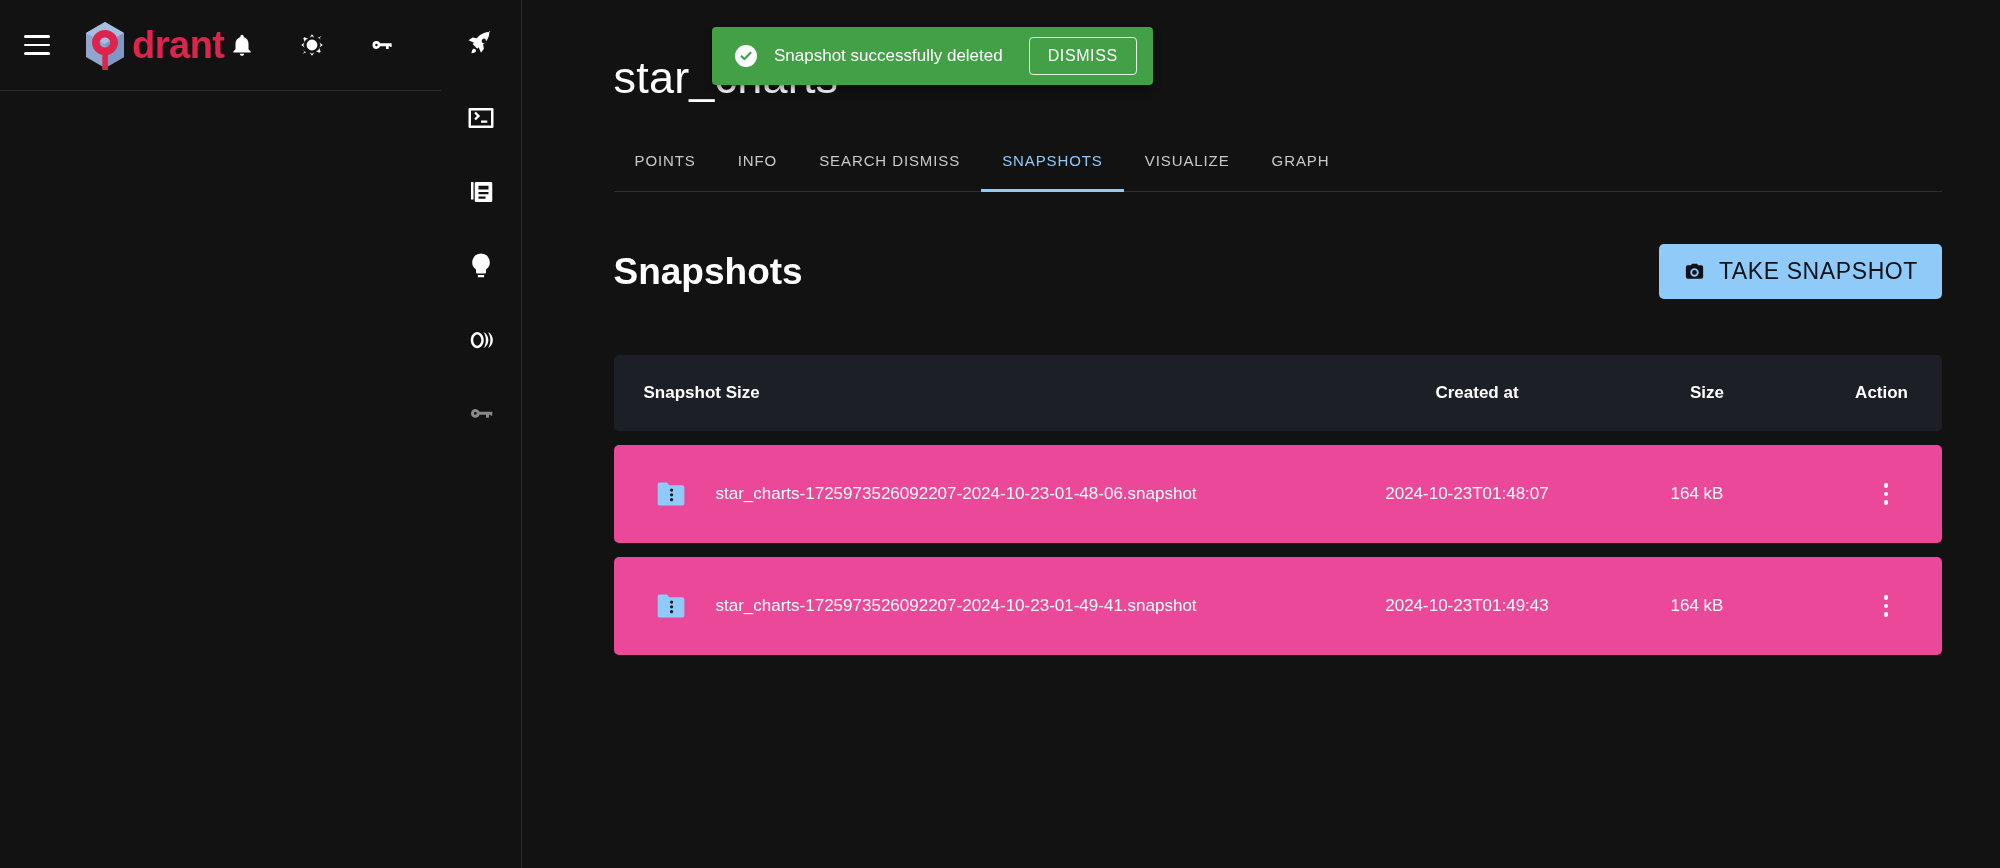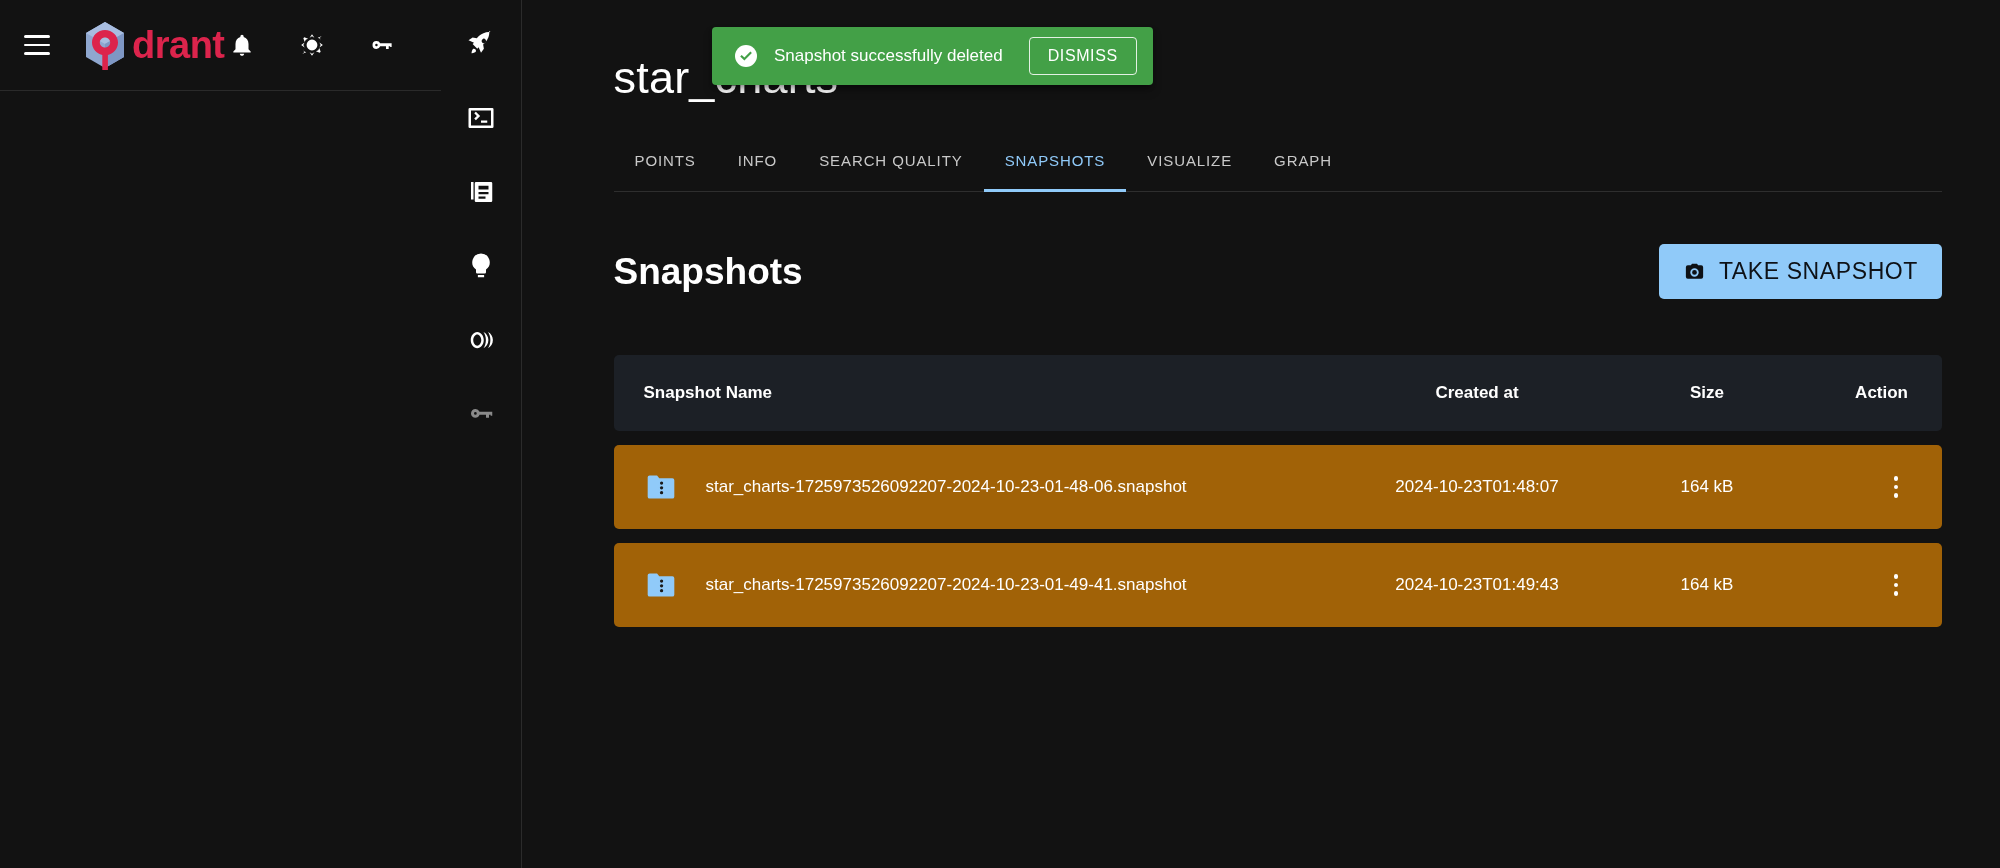--- a/index.html
+++ b/index.html
@@ -107,22 +107,22 @@
   
   .table { margin-top: 56px; }
   .thead {
     display: flex; align-items: center;
     background: #1c2026; border-radius: 5px;
     height: 76px; padding: 0 30px;
     font-size: 17px; font-weight: 700; color: #ffffff;
   }
   .row {
     display: flex; align-items: center;
-    background: #a16207; border-radius: 5px;
-    height: 84px; padding: 0 30px; margin-top: 14px;
+    background: #ec4899; border-radius: 5px;
+    height: 98px; padding: 0 40px; margin-top: 14px;
   }
   .c-name { flex: 1; min-width: 0; display: flex; align-items: center; }
   .c-created { width: 290px; text-align: center; }
   .c-size { width: 170px; text-align: center; }
   .c-action { width: 120px; text-align: right; display: flex; justify-content: flex-end; }
 
   .thead .c-created, .thead .c-size { }
   .thead .c-action { padding-right: 4px; }
 
   .folder-icon { width: 34px; height: 34px; margin-right: 28px; flex: 0 0 auto; }
@@ -220,40 +220,40 @@
     </div>
 
     <div class="main">
       <div class="content">
 
         <div class="page-title">star_charts</div>
 
         <div class="tabs">
           <button class="tab">POINTS</button>
           <button class="tab">INFO</button>
-          <button class="tab">SEARCH QUALITY</button>
+          <button class="tab">SEARCH DISMISS</button>
           <button class="tab active">SNAPSHOTS</button>
           <button class="tab">VISUALIZE</button>
           <button class="tab">GRAPH</button>
         </div>
 
         <div class="section-head">
           <div class="section-title">Snapshots</div>
           <button class="take-snapshot">
             <svg width="23" height="23" viewBox="0 0 24 24">
                 <path d="M9.4 4 8.2 5.6H5a2 2 0 0 0-2 2v10a2 2 0 0 0 2 2h14a2 2 0 0 0 2-2v-10a2 2 0 0 0-2-2h-3.2L14.6 4H9.4zm2.6 4.6a4.4 4.4 0 1 1 0 8.8 4.4 4.4 0 0 1 0-8.8zm0 1.9a2.5 2.5 0 1 0 0 5 2.5 2.5 0 0 0 0-5z"></path>
               </svg>
             <span>TAKE SNAPSHOT</span>
           </button>
         </div>
 
         <div class="table">
 
           <div class="thead">
-            <div class="c-name">Snapshot Name</div>
+            <div class="c-name">Snapshot Size</div>
             <div class="c-created">Created at</div>
             <div class="c-size">Size</div>
             <div class="c-action">Action</div>
           </div>
 
           <div class="row">
             <div class="c-name">
               <svg class="folder-icon" viewBox="0 0 24 24">
                 <path d="M2.6 5.2A1.4 1.4 0 0 1 4 3.8h5.2l1.6 2h9.2A1.4 1.4 0 0 1 21.4 7.2v11.6A1.4 1.4 0 0 1 20 20.2H4a1.4 1.4 0 0 1-1.4-1.4V5.2z" fill="#90caf9"></path>
                 <circle cx="12.4" cy="9.2" r="1.15" fill="#1b1b1b"></circle>

